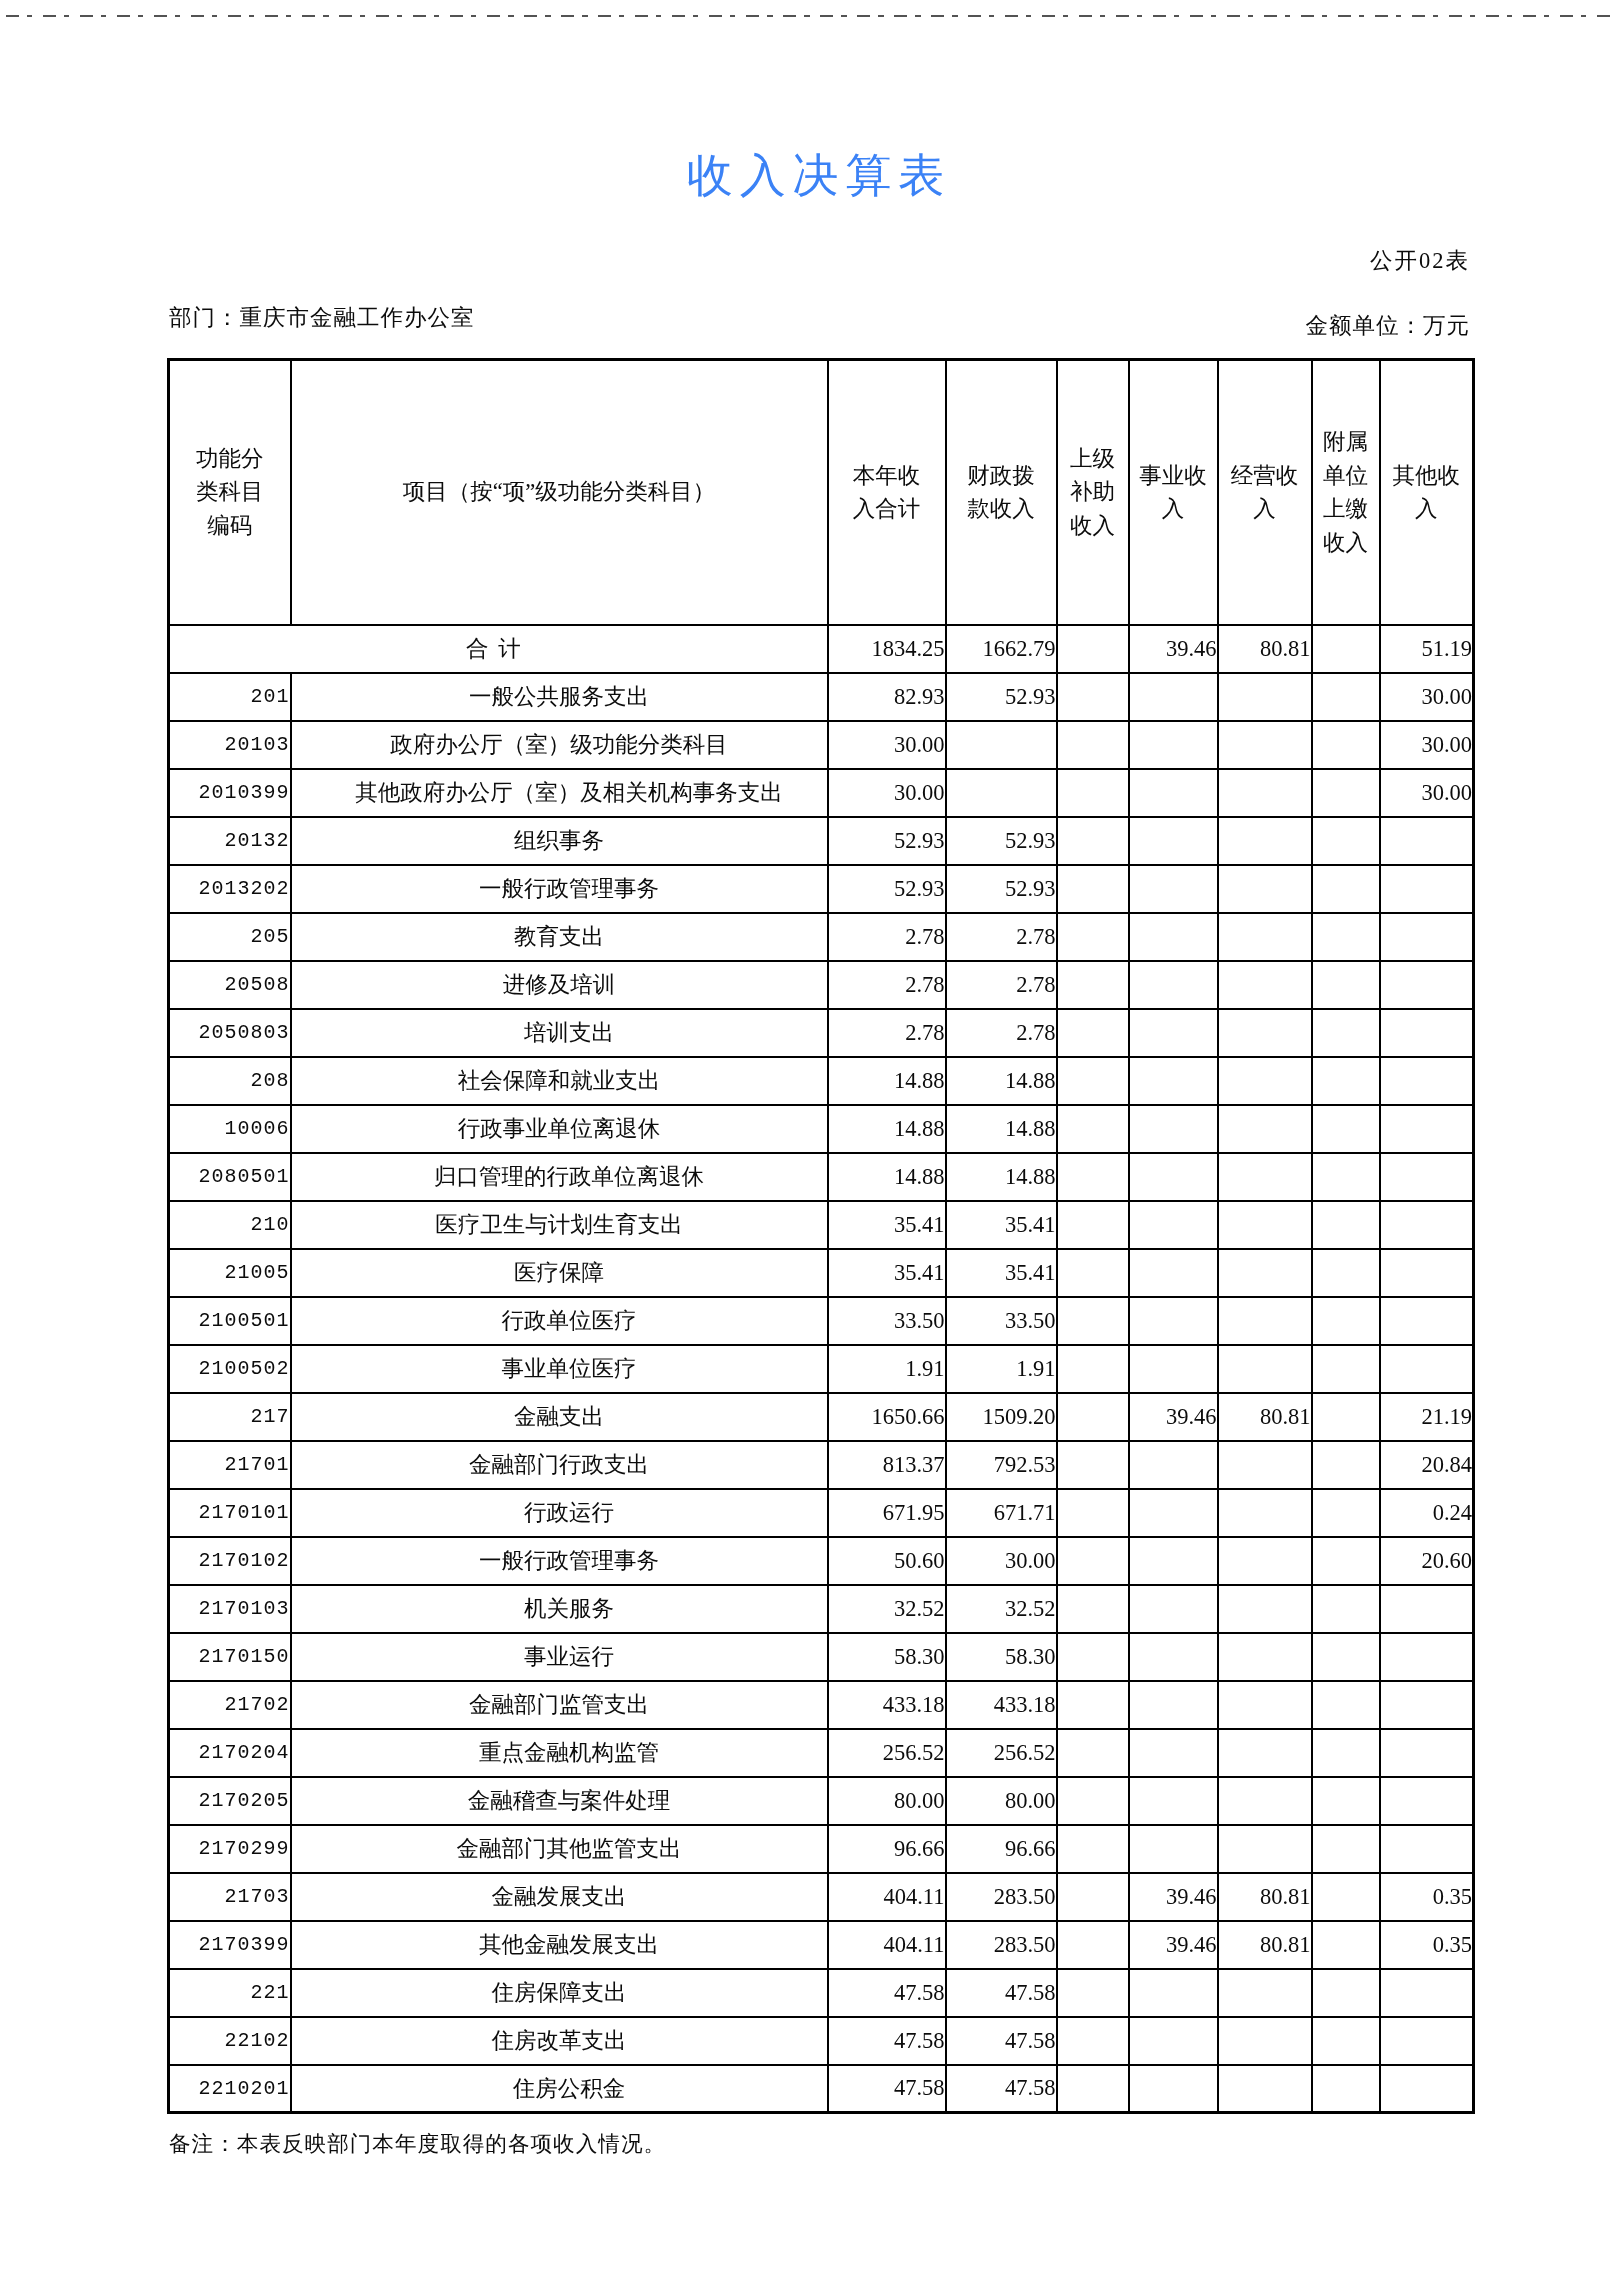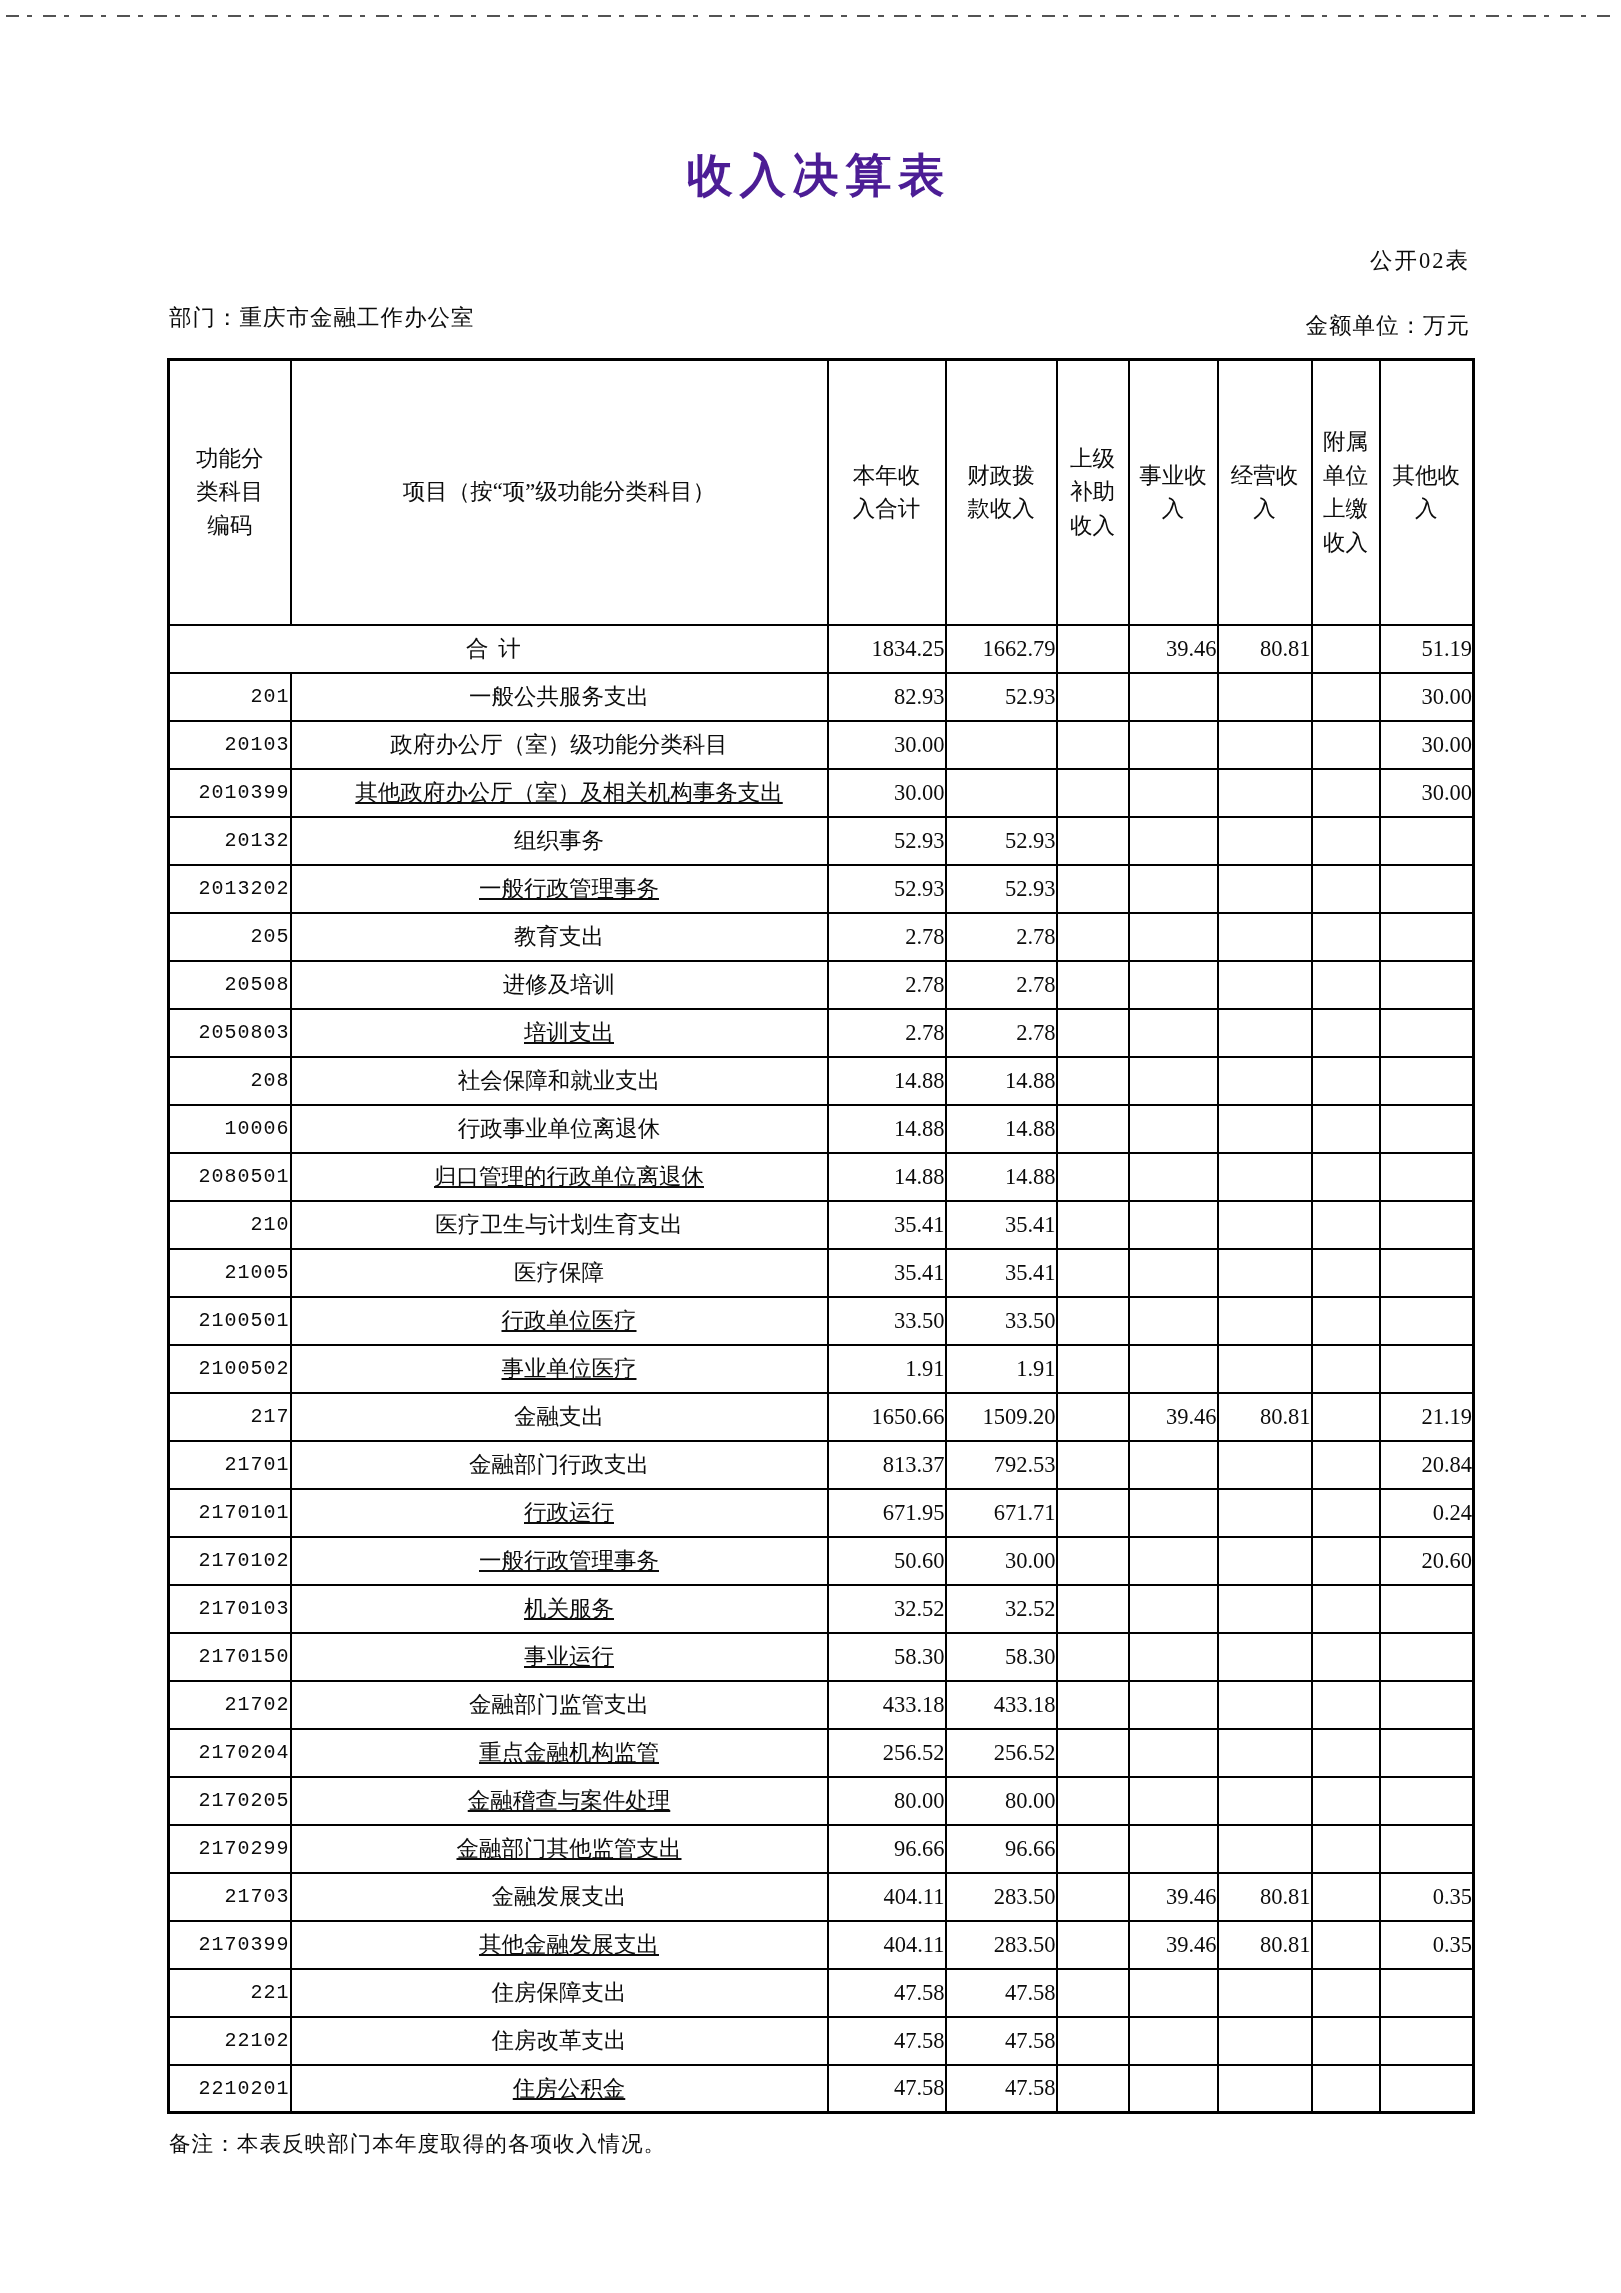--- a/index.html
+++ b/index.html
@@ -15,22 +15,22 @@
 
   
   .scan-line{
     position:absolute;top:14.7px;left:5.9px;right:5.9px;height:2px;
     background:repeating-linear-gradient(90deg,#1a1a1a 0 12.7px,transparent 12.7px 20.6px,#1a1a1a 20.6px 26.5px,transparent 26.5px 37px);
     opacity:.75;
   }
 
   .doc-title{
     position:absolute;top:145px;left:167px;width:1304px;
-    text-align:center;font-size:46px;font-weight:700;letter-spacing:6.9px;
-    color:#4c1d95;
+    text-align:center;font-size:46px;font-weight:400;letter-spacing:6.9px;
+    color:#3b82f6;
   }
   .table-code{
     position:absolute;top:245px;right:151px;
     font-size:22.5px;letter-spacing:2px;
   }
   .dept-line{
     position:absolute;top:302px;left:169px;
     font-size:22.5px;letter-spacing:1px;
   }
   .unit-line{
@@ -53,21 +53,21 @@
   tbody tr{height:48px;}
   th{
     font-weight:400;font-size:22.5px;text-align:center;vertical-align:middle;
     line-height:1.45;
   }
   th .wrap3{display:inline-block;width:71px;line-height:1.5;}
   th .wrap2{display:inline-block;width:47px;line-height:1.5;}
   td{font-size:22.5px;vertical-align:middle;}
   td.code{text-align:right;padding-left:5.9px;font-size:20px;letter-spacing:1px;font-family:Liberation Mono, monospace;}
   td.item{text-align:center;padding-left:8.8px;white-space:nowrap;}
-  td.item.indent{padding-left:20px;text-decoration:underline;}
+  td.item.indent{padding-left:20px;}
   td.v{text-align:right;font-variant-numeric:tabular-nums;}
   td.v1{padding-right:12.7px;}
   td.v2{padding-right:12.7px;}
   td.v3{padding-right:5.9px;}
   td.v4{padding-right:7.8px;}
   td.v5{padding-right:7.8px;}
   td.v6{padding-right:5.9px;}
   td.v7{padding-right:16.7px;}
   tr.total-row td.total-label{text-align:center;letter-spacing:9.8px;}
 

